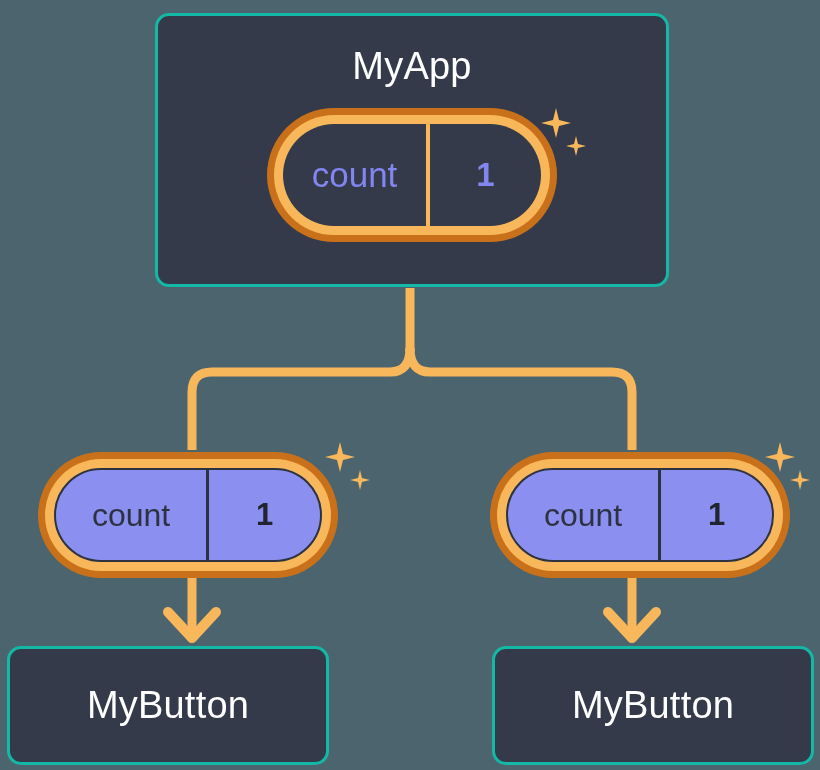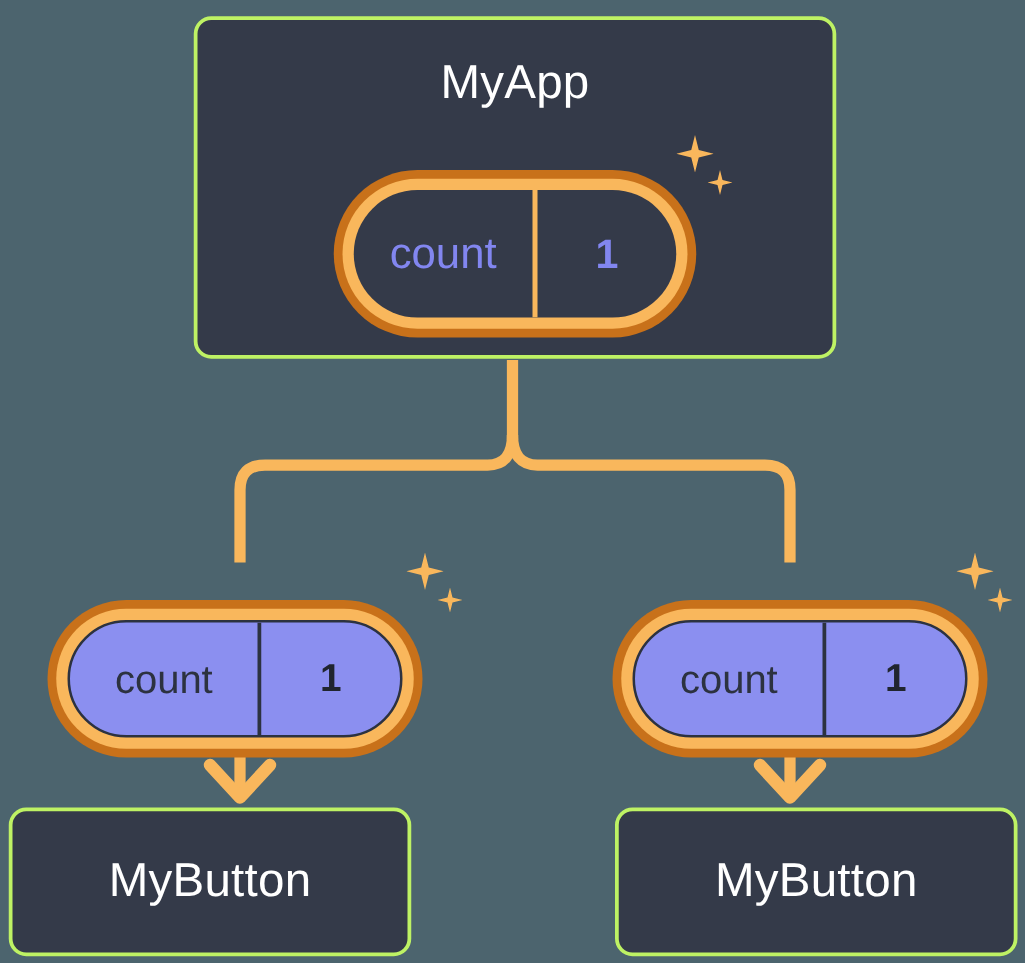--- a/index.html
+++ b/index.html
@@ -24,21 +24,21 @@
     top: 0;
     width: 820px;
     height: 770px;
     pointer-events: none;
   }
 
   
   .card {
     position: absolute;
     background: #343a49;
-    border: 3px solid #bef264;
+    border: 3px solid #14b8a6;
     border-radius: 14px;
     box-sizing: border-box;
   }
   .card-title {
     color: #ffffff;
     font-size: 38px;
     font-weight: 400;
     letter-spacing: 0.2px;
     text-align: center;
     white-space: nowrap;
@@ -74,21 +74,20 @@
   }
 
   
   .pill {
     position: absolute;
     box-sizing: border-box;
     border-radius: 999px;
     background: #c8711a;              
     padding: 7px;
     filter: drop-shadow(0 0 0 rgba(0,0,0,0));
-    margin-top: 28px;
   }
   .pill-mid {
     box-sizing: border-box;
     width: 100%;
     height: 100%;
     border-radius: 999px;
     background: #f9b75c;              
     padding: 9px;
   }
   .pill-inner {

